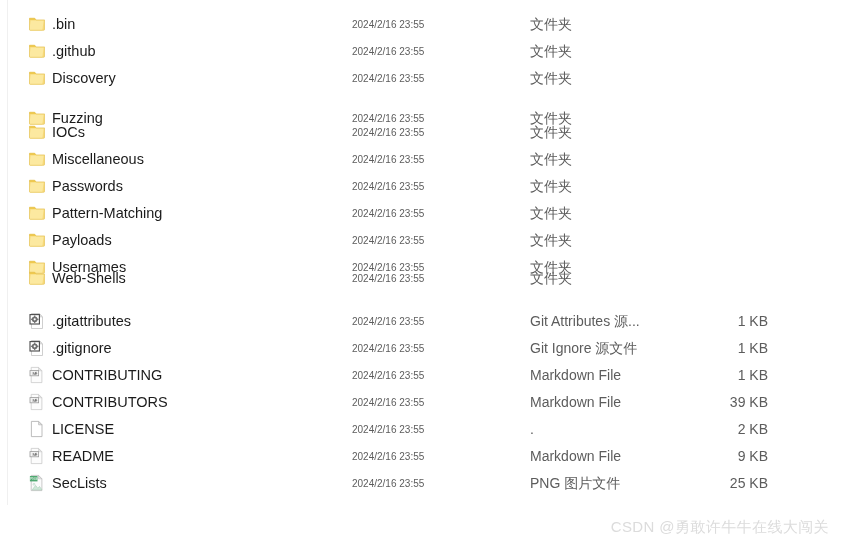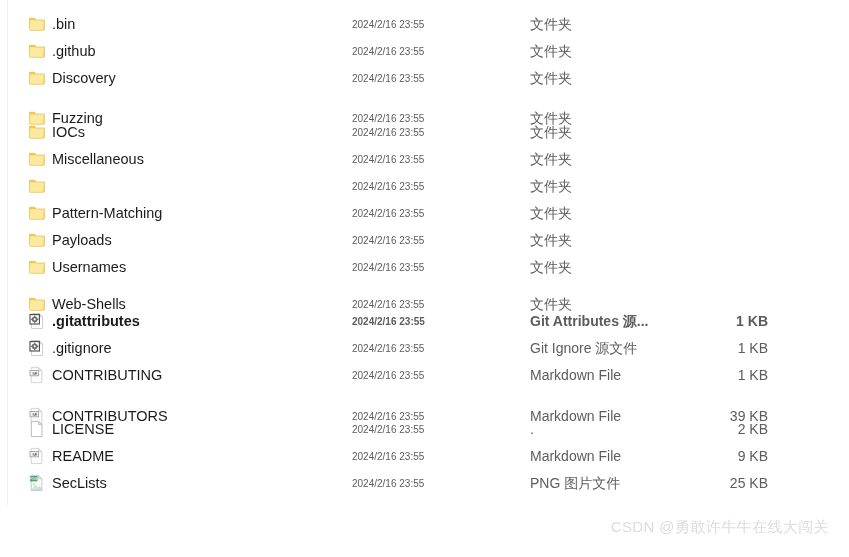--- a/index.html
+++ b/index.html
@@ -209,20 +209,21 @@
     </div>
     <div class="row" style="top: 173px;">
       <span class="cell-icon">
         <svg class="ico" viewBox="0 0 18 18" xmlns="http://www.w3.org/2000/svg">
           <path d="M1.5 3.2h5.2l1.4 1.7h8.4v9.6a0.8 0.8 0 0 1-0.8 0.8H2.3a0.8 0.8 0 0 1-0.8-0.8z" fill="#f7d978"></path>
           <path d="M1.5 3.2h5.2l1.4 1.7H1.5z" fill="#efc94f"></path>
           <path d="M2.6 5.6h13.1l-1.3 9.3a0.7 0.7 0 0 1-0.7 0.6H2.3a0.8 0.8 0 0 1-0.8-0.8z" fill="#fce9a0"></path>
           <path d="M1.5 3.2h5.2l1.4 1.7h8.4v9.6a0.8 0.8 0 0 1-0.8 0.8H2.3a0.8 0.8 0 0 1-0.8-0.8z" fill="none" stroke="#e3be4a" stroke-width="0.6"></path>
         </svg>
       </span>
+      <span class="cell-name">Passwords</span>
       <span class="cell-date">2024/2/16 23:55</span>
       <span class="cell-type">文件夹</span>
       <span class="cell-size"></span>
     </div>
     <div class="row" style="top: 200px;">
       <span class="cell-icon">
         <svg class="ico" viewBox="0 0 18 18" xmlns="http://www.w3.org/2000/svg">
           <path d="M1.5 3.2h5.2l1.4 1.7h8.4v9.6a0.8 0.8 0 0 1-0.8 0.8H2.3a0.8 0.8 0 0 1-0.8-0.8z" fill="#f7d978"></path>
           <path d="M1.5 3.2h5.2l1.4 1.7H1.5z" fill="#efc94f"></path>
           <path d="M2.6 5.6h13.1l-1.3 9.3a0.7 0.7 0 0 1-0.7 0.6H2.3a0.8 0.8 0 0 1-0.8-0.8z" fill="#fce9a0"></path>
@@ -255,35 +256,35 @@
           <path d="M1.5 3.2h5.2l1.4 1.7H1.5z" fill="#efc94f"></path>
           <path d="M2.6 5.6h13.1l-1.3 9.3a0.7 0.7 0 0 1-0.7 0.6H2.3a0.8 0.8 0 0 1-0.8-0.8z" fill="#fce9a0"></path>
           <path d="M1.5 3.2h5.2l1.4 1.7h8.4v9.6a0.8 0.8 0 0 1-0.8 0.8H2.3a0.8 0.8 0 0 1-0.8-0.8z" fill="none" stroke="#e3be4a" stroke-width="0.6"></path>
         </svg>
       </span>
       <span class="cell-name">Usernames</span>
       <span class="cell-date">2024/2/16 23:55</span>
       <span class="cell-type">文件夹</span>
       <span class="cell-size"></span>
     </div>
-    <div class="row" style="top: 291px; text-decoration: underline;">
+    <div class="row" style="top: 265px; text-decoration: underline;">
       <span class="cell-icon">
         <svg class="ico" viewBox="0 0 18 18" xmlns="http://www.w3.org/2000/svg">
           <path d="M1.5 3.2h5.2l1.4 1.7h8.4v9.6a0.8 0.8 0 0 1-0.8 0.8H2.3a0.8 0.8 0 0 1-0.8-0.8z" fill="#f7d978"></path>
           <path d="M1.5 3.2h5.2l1.4 1.7H1.5z" fill="#efc94f"></path>
           <path d="M2.6 5.6h13.1l-1.3 9.3a0.7 0.7 0 0 1-0.7 0.6H2.3a0.8 0.8 0 0 1-0.8-0.8z" fill="#fce9a0"></path>
           <path d="M1.5 3.2h5.2l1.4 1.7h8.4v9.6a0.8 0.8 0 0 1-0.8 0.8H2.3a0.8 0.8 0 0 1-0.8-0.8z" fill="none" stroke="#e3be4a" stroke-width="0.6"></path>
         </svg>
       </span>
       <span class="cell-name">Web-Shells</span>
       <span class="cell-date">2024/2/16 23:55</span>
       <span class="cell-type">文件夹</span>
       <span class="cell-size"></span>
     </div>
-    <div class="row" style="top: 308px; font-weight: bold;">
+    <div class="row" style="top: 308px;">
       <span class="cell-icon">
         <svg class="ico" viewBox="0 0 18 18" xmlns="http://www.w3.org/2000/svg">
           <path d="M3.5 1.5h7.6l3.4 3.4v11.6H3.5z" fill="#ffffff" stroke="#c3c3c3" stroke-width="0.8"></path>
           <path d="M11.1 1.5l3.4 3.4h-3.4z" fill="#e4e4e4" stroke="#c3c3c3" stroke-width="0.6"></path>
           <rect x="2.0" y="2.6" width="9.4" height="9.4" fill="#ffffff" stroke="#4a4a4a" stroke-width="1.1"></rect>
           <circle cx="6.7" cy="7.3" r="2.9" fill="#6f6f6f"></circle>
           <circle cx="6.7" cy="7.3" r="1.1" fill="#ffffff"></circle>
           <rect x="6.1" y="3.5" width="1.2" height="1.5" fill="#6f6f6f"></rect>
           <rect x="6.1" y="9.6" width="1.2" height="1.5" fill="#6f6f6f"></rect>
           <rect x="2.9" y="6.7" width="1.5" height="1.2" fill="#6f6f6f"></rect>
@@ -322,21 +323,21 @@
           <rect x="2.0" y="4.6" width="8.6" height="5.2" fill="#f2f2f2" stroke="#9b9b9b" stroke-width="0.8"></rect>
           <text x="6.3" y="8.6" font-family="Liberation Sans, sans-serif" font-size="4.1" fill="#4d4d4d" text-anchor="middle">M</text>
           <path d="M8.1 5.8v2.2M7.3 7.4l0.8 0.9 0.8-0.9" stroke="#4d4d4d" stroke-width="0.7" fill="none"></path>
         </svg>
       </span>
       <span class="cell-name">CONTRIBUTING</span>
       <span class="cell-date">2024/2/16 23:55</span>
       <span class="cell-type">Markdown File</span>
       <span class="cell-size">1 KB</span>
     </div>
-    <div class="row" style="top: 389px; margin-top: 14px;">
+    <div class="row" style="top: 389px;">
       <span class="cell-icon">
         <svg class="ico" viewBox="0 0 18 18" xmlns="http://www.w3.org/2000/svg">
           <path d="M3.2 1.4h7.3l3.4 3.4v11.8H3.2z" fill="#fcfcfc" stroke="#c9c9c9" stroke-width="0.8"></path>
           <path d="M10.5 1.4l3.4 3.4h-3.4z" fill="#e6e6e6" stroke="#c9c9c9" stroke-width="0.6"></path>
           <rect x="2.0" y="4.6" width="8.6" height="5.2" fill="#f2f2f2" stroke="#9b9b9b" stroke-width="0.8"></rect>
           <text x="6.3" y="8.6" font-family="Liberation Sans, sans-serif" font-size="4.1" fill="#4d4d4d" text-anchor="middle">M</text>
           <path d="M8.1 5.8v2.2M7.3 7.4l0.8 0.9 0.8-0.9" stroke="#4d4d4d" stroke-width="0.7" fill="none"></path>
         </svg>
       </span>
       <span class="cell-name">CONTRIBUTORS</span>

